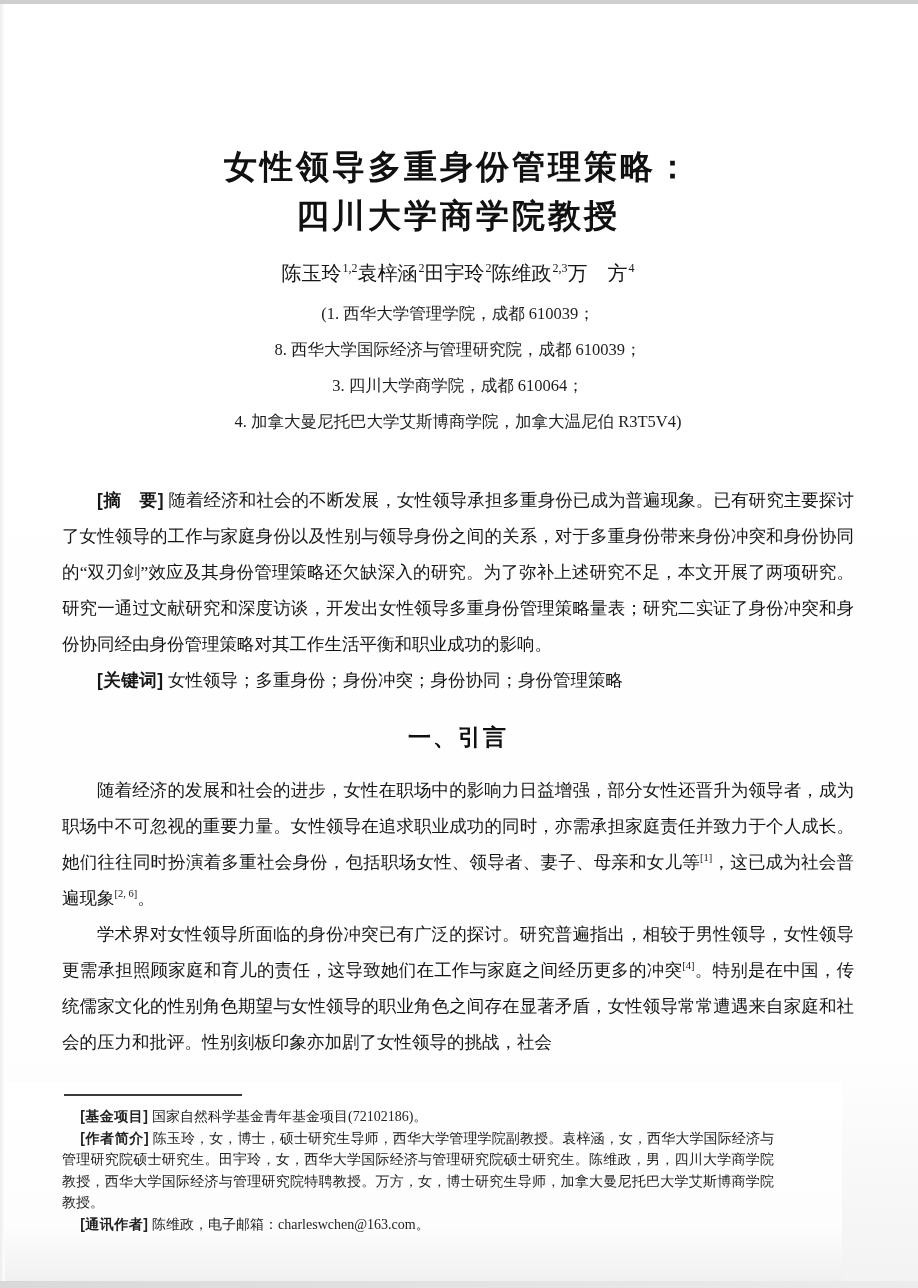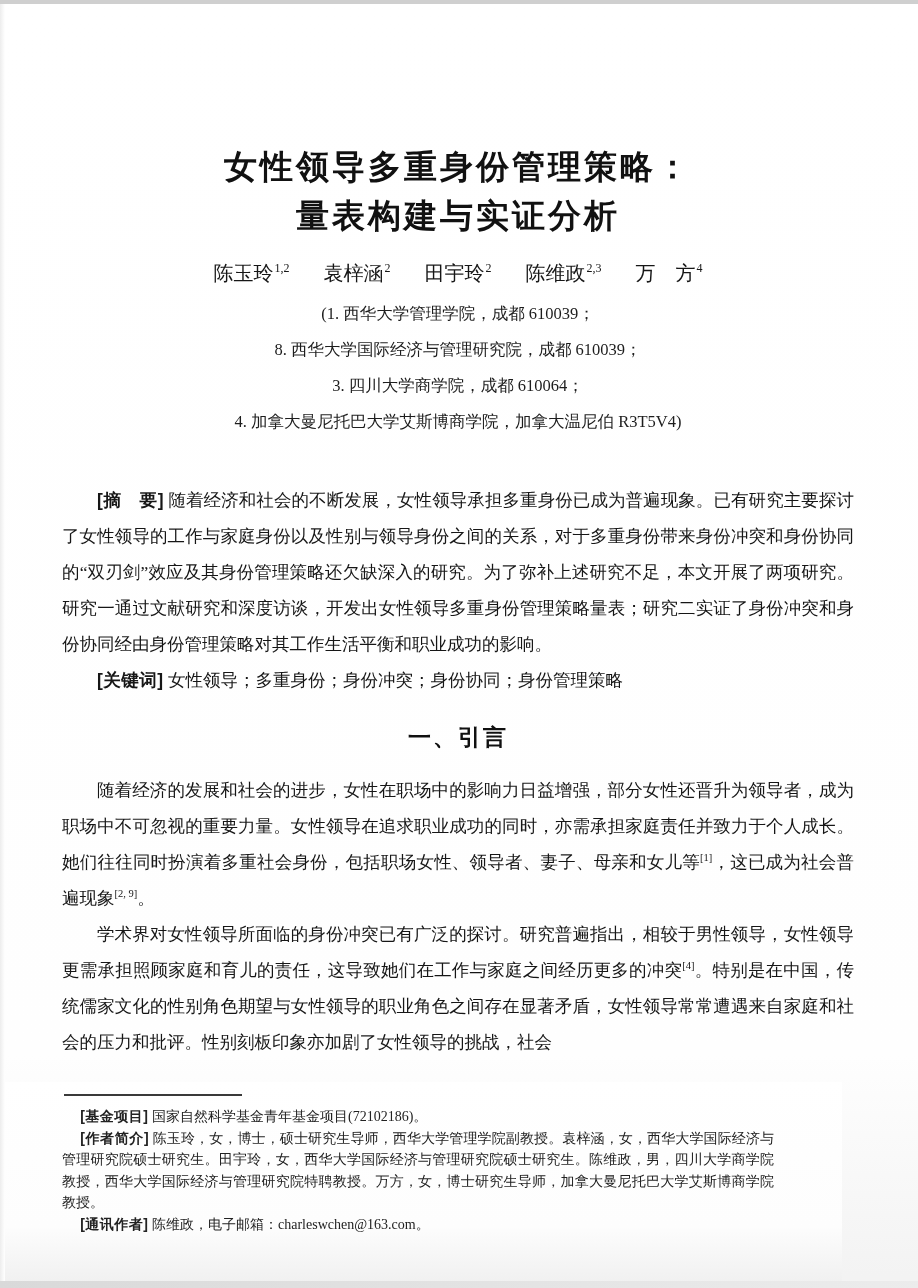--- a/index.html
+++ b/index.html
@@ -30,21 +30,20 @@
     line-height: 49px;
     letter-spacing: 3px;
     color: #111;
   }
   .title .tline { display: block; }
   .authors {
     margin-top: 20px;
     display: flex;
     justify-content: center;
     align-items: baseline;
-    gap: 34px;
     font-size: 20px;
     color: #161616;
   }
   .authors sup {
     font-size: 12px;
     vertical-align: super;
     line-height: 0;
     margin-left: 1px;
   }
   .affils {
@@ -120,21 +119,21 @@
   }
 </style>
 </head>
 <body>
 
 <div class="page">
   <div class="content">
 
     <h1 class="title">
       <span class="tline">女性领导多重身份管理策略：</span>
-      <span class="tline">量表构建与实证分析</span>
+      <span class="tline">四川大学商学院教授</span>
     </h1>
 
     <div class="authors">
       <span class="author"><span>陈玉玲</span><sup>1,2</sup></span>
       <span class="author"><span>袁梓涵</span><sup>2</sup></span>
       <span class="author"><span>田宇玲</span><sup>2</sup></span>
       <span class="author"><span>陈维政</span><sup>2,3</sup></span>
       <span class="author"><span>万　方</span><sup>4</sup></span>
     </div>
 
@@ -143,21 +142,21 @@
       <div class="affil-line">8. 西华大学国际经济与管理研究院，成都 610039；</div>
       <div class="affil-line">3. 四川大学商学院，成都 610064；</div>
       <div class="affil-line">4. 加拿大曼尼托巴大学艾斯博商学院，加拿大温尼伯 R3T5V4)</div>
     </div>
 
     <p class="abstract"><strong>[摘　要]</strong> 随着经济和社会的不断发展，女性领导承担多重身份已成为普遍现象。已有研究主要探讨了女性领导的工作与家庭身份以及性别与领导身份之间的关系，对于多重身份带来身份冲突和身份协同的“双刃剑”效应及其身份管理策略还欠缺深入的研究。为了弥补上述研究不足，本文开展了两项研究。研究一通过文献研究和深度访谈，开发出女性领导多重身份管理策略量表；研究二实证了身份冲突和身份协同经由身份管理策略对其工作生活平衡和职业成功的影响。</p>
     <p class="keywords"><strong>[关键词]</strong> 女性领导；多重身份；身份冲突；身份协同；身份管理策略</p>
 
     <h2 class="sec">一、引言</h2>
 
-    <p class="body-p">随着经济的发展和社会的进步，女性在职场中的影响力日益增强，部分女性还晋升为领导者，成为职场中不可忽视的重要力量。女性领导在追求职业成功的同时，亦需承担家庭责任并致力于个人成长。她们往往同时扮演着多重社会身份，包括职场女性、领导者、妻子、母亲和女儿等<sup>[1]</sup>，这已成为社会普遍现象<sup>[2, 9]</sup>。</p>
+    <p class="body-p">随着经济的发展和社会的进步，女性在职场中的影响力日益增强，部分女性还晋升为领导者，成为职场中不可忽视的重要力量。女性领导在追求职业成功的同时，亦需承担家庭责任并致力于个人成长。她们往往同时扮演着多重社会身份，包括职场女性、领导者、妻子、母亲和女儿等<sup>[1]</sup>，这已成为社会普遍现象<sup>[2, 6]</sup>。</p>
     <p class="body-p">学术界对女性领导所面临的身份冲突已有广泛的探讨。研究普遍指出，相较于男性领导，女性领导更需承担照顾家庭和育儿的责任，这导致她们在工作与家庭之间经历更多的冲突<sup>[4]</sup>。特别是在中国，传统儒家文化的性别角色期望与女性领导的职业角色之间存在显著矛盾，女性领导常常遭遇来自家庭和社会的压力和批评。性别刻板印象亦加剧了女性领导的挑战，社会</p>
   </div>
 
   <div class="footnotes">
     <div class="fn-rule"></div>
     <p class="fn"><strong>[基金项目]</strong> 国家自然科学基金青年基金项目(72102186)。</p>
     <p class="fn"><strong>[作者简介]</strong> 陈玉玲，女，博士，硕士研究生导师，西华大学管理学院副教授。袁梓涵，女，西华大学国际经济与管理研究院硕士研究生。田宇玲，女，西华大学国际经济与管理研究院硕士研究生。陈维政，男，四川大学商学院教授，西华大学国际经济与管理研究院特聘教授。万方，女，博士研究生导师，加拿大曼尼托巴大学艾斯博商学院教授。</p>
     <p class="fn"><strong>[通讯作者]</strong> 陈维政，电子邮箱：charleswchen@163.com。</p>
   </div>
 

